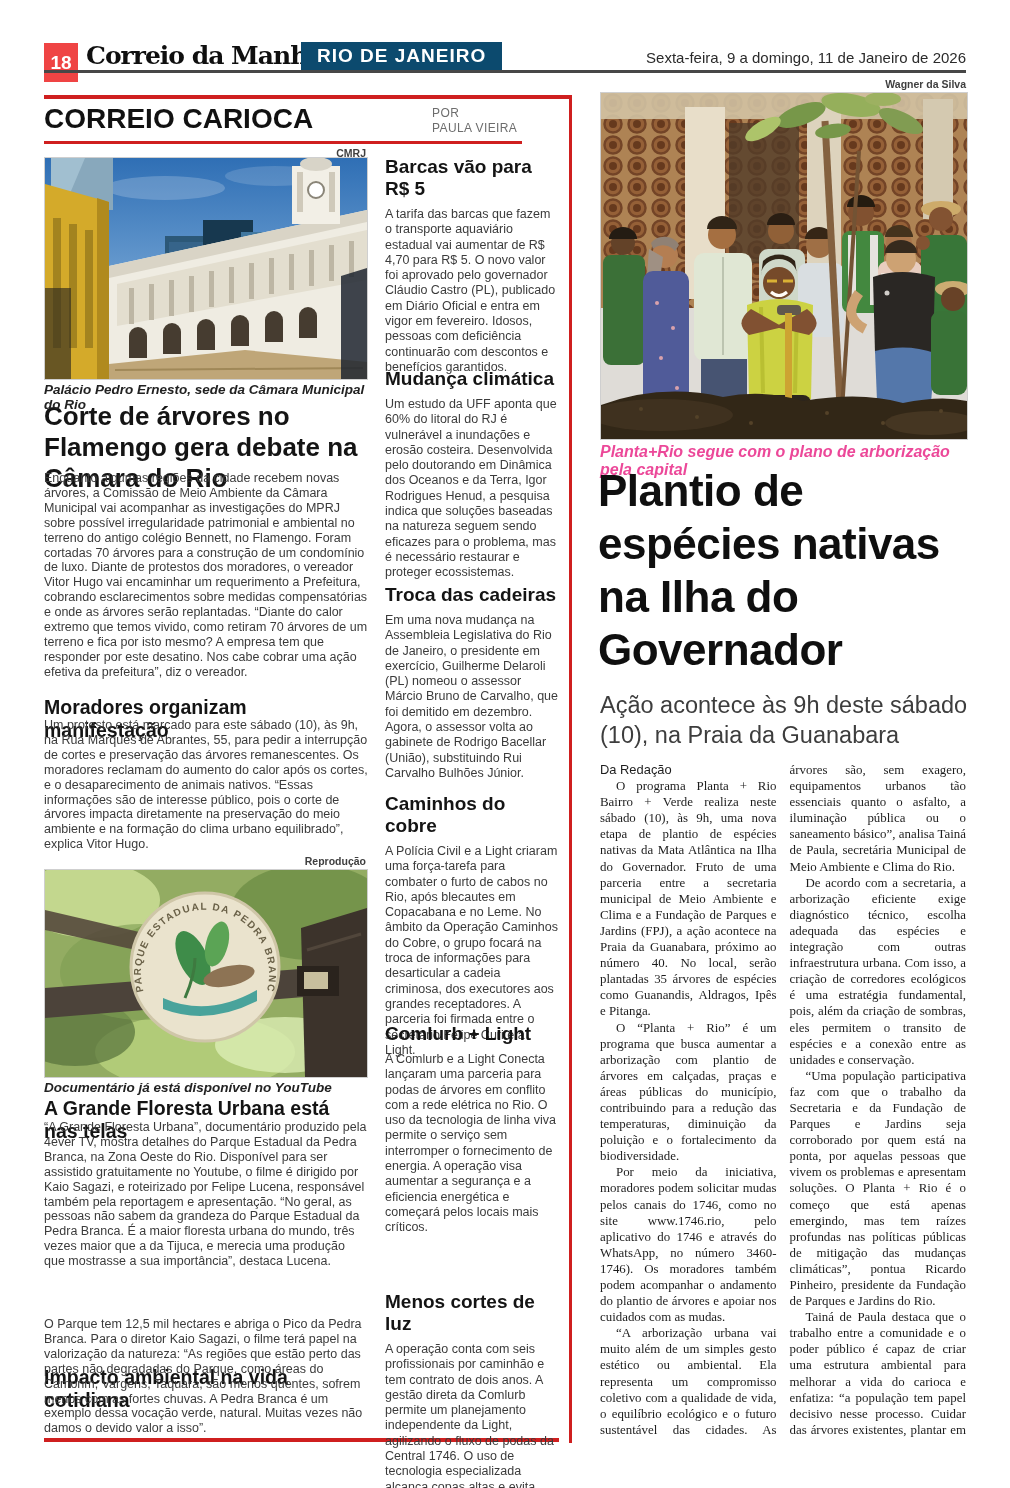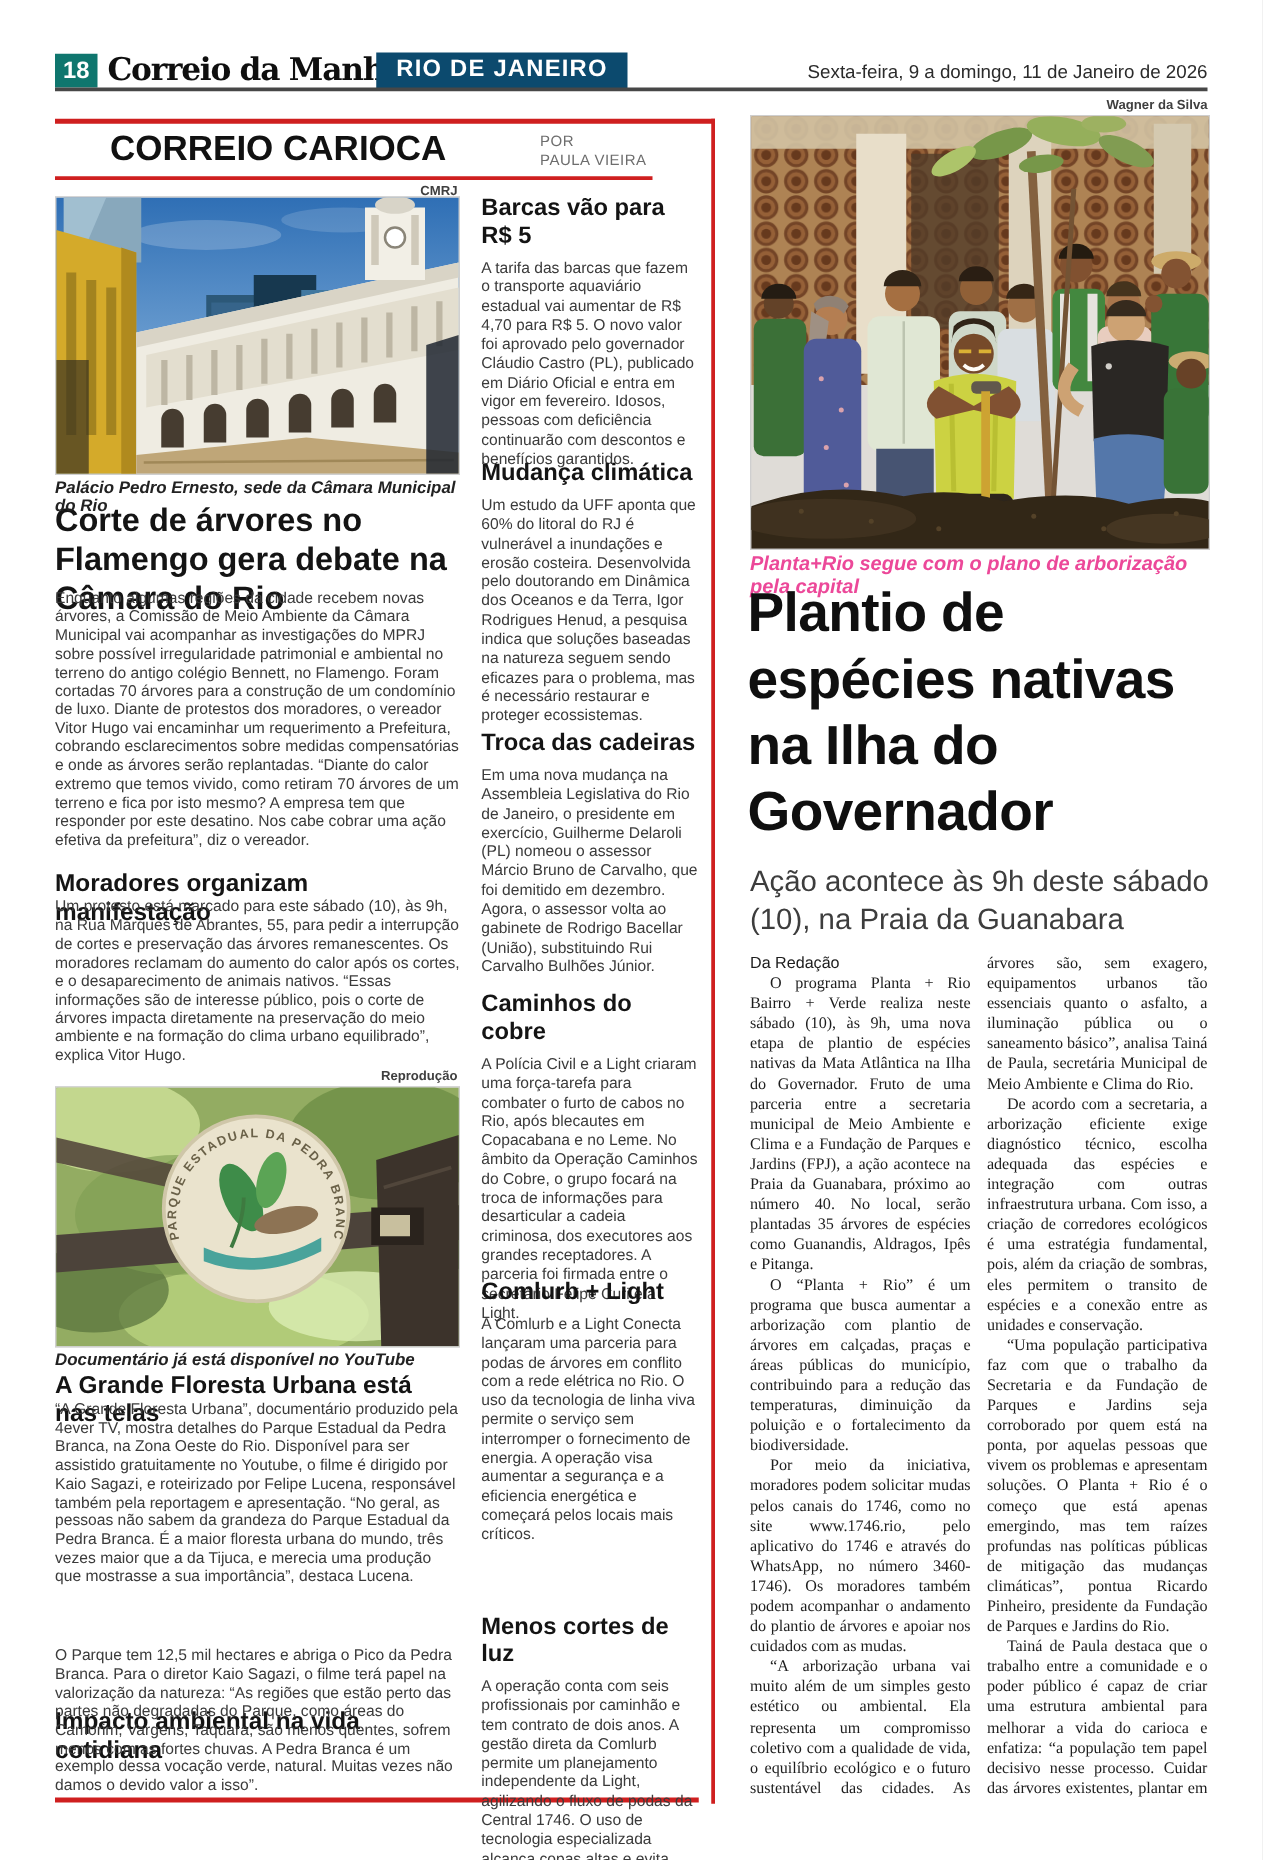--- a/index.html
+++ b/index.html
@@ -1,21 +1,21 @@
 <!DOCTYPE html>
 <html lang="pt-BR"><head>
 <meta charset="utf-8">
 <style>
   html,body{margin:0;padding:0;background:#e8e8e8;}
   #page{position:relative;width:1010px;height:1488px;background:#ffffff;overflow:hidden;
         font-family:"Liberation Sans",sans-serif;color:#222;}
   .abs{position:absolute;}
   
-  .pagenum{background:#0f766e;color:#fff;font-weight:bold;font-size:19px;
-           width:34px;height:27px;display:flex;align-items:center;justify-content:center;}
+  .pagenum{background:#ef4444;color:#fff;font-weight:bold;font-size:19px;
+           width:34px;height:39px;display:flex;align-items:center;justify-content:center;}
   .masthead{font-family:"DejaVu Serif",serif;font-weight:bold;font-size:25px;color:#0f0f0f;
             letter-spacing:-1px;white-space:nowrap;}
   .sectionbox{background:#0c4a6e;color:#fff;font-weight:bold;font-size:19px;
               letter-spacing:1px;padding:3px 16px 4px 16px;white-space:nowrap;}
   .dateline{font-size:15px;color:#2b2b2b;white-space:nowrap;}
   .hdr-rule{background:#474747;height:3px;}
   
   .red{background:#cf1f1f;}
   
   .cc-title{font-size:28px;font-weight:bold;color:#111;letter-spacing:0;}
@@ -48,21 +48,21 @@
   <div class="abs sectionbox" style="left:301px;top:42px;">RIO DE JANEIRO</div>
   <div class="abs dateline" style="right:44px;top:49px;">Sexta-feira, 9 a domingo, 11 de Janeiro de 2026</div>
   <div class="abs hdr-rule" style="left:44px;top:70px;width:922px;"></div>
   <div class="abs credit" style="right:44px;top:78px;">Wagner da Silva</div>
 
   <div class="abs red" style="left:44px;top:95px;width:528px;height:4px;"></div>
   <div class="abs red" style="left:569px;top:95px;width:3px;height:1348px;"></div>
   <div class="abs red" style="left:44px;top:141px;width:478px;height:3px;"></div>
   <div class="abs red" style="left:44px;top:1438px;width:515px;height:4px;"></div>
 
-  <div class="abs cc-title" style="left:44px;top:103px;margin-left:44px;">CORREIO CARIOCA</div>
+  <div class="abs cc-title" style="left:44px;top:103px;">CORREIO CARIOCA</div>
   <div class="abs cc-byline" style="left:432px;top:106px;">
     <div>POR</div>
     <div>PAULA VIEIRA</div>
   </div>
 
   <div class="abs credit" style="left:44px;top:147px;width:322px;">CMRJ</div>
 
   <div class="abs photo" style="left:44px;top:157px;width:322px;height:221px;">
     <svg width="322" height="221" viewBox="0 0 322 221">
       <defs>

